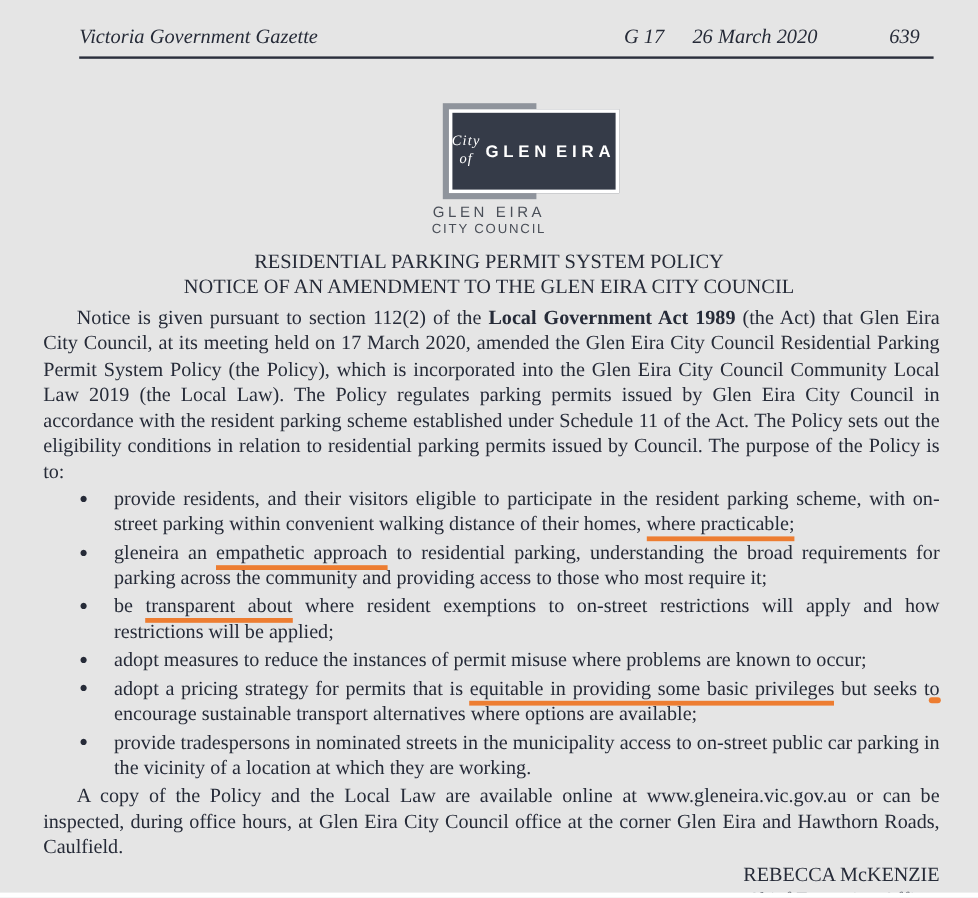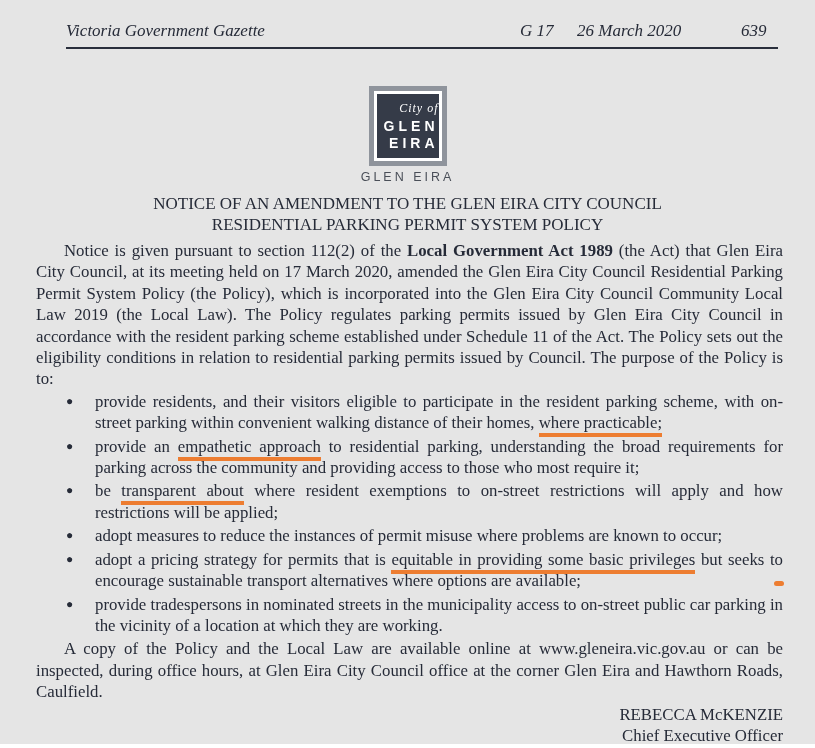--- a/index.html
+++ b/index.html
@@ -30,21 +30,21 @@
   
   .logo-wrap { padding-top: 86px; text-align: center; }
   .logo-frame {
     width: 78px; height: 80px; margin: 0 auto;
     background: #8f949c; padding: 5px;
     display: flex; align-items: stretch; justify-content: stretch;
   }
   .logo-inner {
     flex: 1; background: var(--logo-dark, #353b48);
     border: 3px solid #ffffff;
-    display: flex; flex-direction: column; align-items: flex-end; justify-content: center;
+    display: flex; flex-direction: row; align-items: center; justify-content: center;
     color: #ffffff;
   }
   .logo-cityof { font-style: italic; font-size: 12px; letter-spacing: 1px; margin-bottom: 2px; }
   .logo-big {
     font-family: "Liberation Sans", sans-serif;
     font-weight: bold; font-size: 14px; letter-spacing: 4px;
     line-height: 17px; text-indent: 4px;
   }
   .logo-caption {
     margin-top: 4px; text-align: center;
@@ -96,34 +96,35 @@
   <div class="logo-wrap">
     <div class="logo-frame">
       <div class="logo-inner">
         <div class="logo-cityof">City of</div>
         <div class="logo-big">GLEN</div>
         <div class="logo-big">EIRA</div>
       </div>
     </div>
     <div class="logo-caption">
       <div class="logo-cap1">GLEN EIRA</div>
+      <div class="logo-cap2">CITY COUNCIL</div>
     </div>
   </div>
 
   <div class="notice-title">
+    <div>RESIDENTIAL PARKING PERMIT SYSTEM POLICY</div>
     <div>NOTICE OF AN AMENDMENT TO THE GLEN EIRA CITY COUNCIL</div>
-    <div>RESIDENTIAL PARKING PERMIT SYSTEM POLICY</div>
   </div>
 
   <div class="content">
     <p class="para"><span>Notice is given pursuant to section 112(2) of the </span><b>Local Government Act 1989</b><span> (the Act) that Glen Eira City Council, at its meeting held on 17 March 2020, amended the Glen Eira City Council Residential Parking Permit System Policy (the Policy), which is incorporated into the Glen Eira City Council Community Local Law 2019 (the Local Law). The Policy regulates parking permits issued by Glen Eira City Council in accordance with the resident parking scheme established under Schedule 11 of the Act. The Policy sets out the eligibility conditions in relation to residential parking permits issued by Council. The purpose of the Policy is to:</span></p>
 
     <ul class="bullets">
       <li><span class="marker">●</span><span>provide residents, and their visitors eligible to participate in the resident parking scheme, with on-street parking within convenient walking distance of their homes, </span><span class="hl">where practicable;</span><span></span></li>
-      <li><span class="marker">●</span><span>provide an </span><span class="hl">empathetic approach</span><span> to residential parking, understanding the broad requirements for parking across the community and providing access to those who most require it;</span></li>
+      <li><span class="marker">●</span><span>gleneira an </span><span class="hl">empathetic approach</span><span> to residential parking, understanding the broad requirements for parking across the community and providing access to those who most require it;</span></li>
       <li><span class="marker">●</span><span>be </span><span class="hl">transparent about</span><span> where resident exemptions to on-street restrictions will apply and how restrictions will be applied;</span></li>
       <li><span class="marker">●</span><span>adopt measures to reduce the instances of permit misuse where problems are known to occur;</span><span class="hl"></span><span></span></li>
       <li><span class="marker">●</span><span>adopt a pricing strategy for permits that is </span><span class="hl">equitable in providing some basic privileges</span><span> but seeks to encourage sustainable transport alternatives where options are available;</span></li>
       <li><span class="marker">●</span><span>provide tradespersons in nominated streets in the municipality access to on-street public car parking in the vicinity of a location at which they are working.</span><span class="hl"></span><span></span></li>
     </ul>
 
     <p class="closing">A copy of the Policy and the Local Law are available online at www.gleneira.vic.gov.au or can be inspected, during office hours, at Glen Eira City Council office at the corner Glen Eira and Hawthorn Roads, Caulfield.</p>
 
     <div class="signature">
       <div>REBECCA McKENZIE</div>

